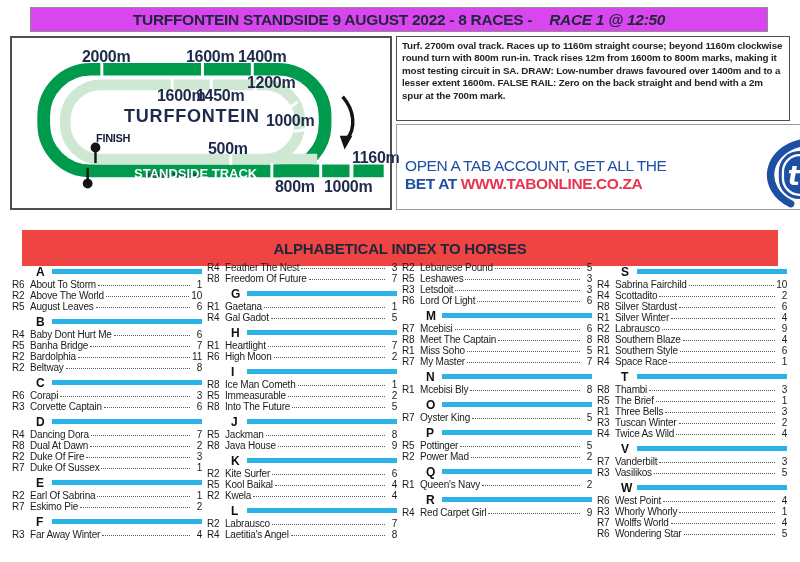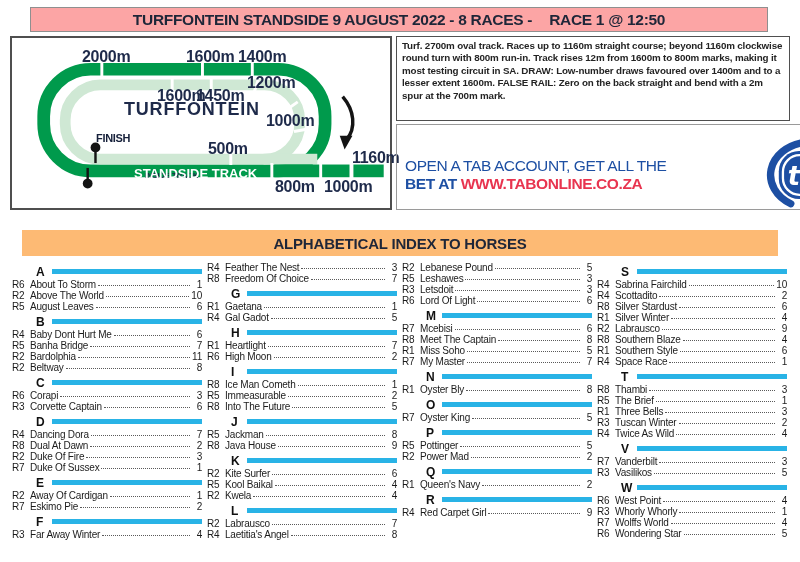--- a/index.html
+++ b/index.html
@@ -1,31 +1,31 @@
 <!DOCTYPE html>
 <html><head>
 <meta charset="utf-8">
 <style>
   html,body{margin:0;padding:0;background:#fff;}
   .page{position:relative;width:800px;height:562px;background:#fff;overflow:hidden;
         font-family:"Liberation Sans",sans-serif;color:#1b1b1b;}
 
   
-  .top-title{position:absolute;left:30px;top:7px;width:738px;height:25px;background:#fca5a5;
+  .top-title{position:absolute;left:30px;top:7px;width:738px;height:25px;background:#d946ef;
              border:1px solid #8f8f8f;box-sizing:border-box;display:flex;align-items:center;
              justify-content:center;font-weight:bold;font-size:15.5px;color:#1e2638;letter-spacing:-0.3px;}
-  .top-title .it{margin-left:17px;}
+  .top-title .it{font-style:italic;margin-left:17px;}
 
   
   .track-box{position:absolute;left:10px;top:36px;width:382px;height:174px;border:2px solid #4f4f4f;
              box-sizing:border-box;background:#fff;}
   .track-box svg.track{position:absolute;left:0;top:0;width:100%;height:100%;}
   .t-label{position:absolute;font-weight:bold;color:#1e2a4a;font-size:16px;line-height:10px;
            letter-spacing:-0.3px;white-space:nowrap;}
-  .track-title{left:112px;top:66px;font-size:18px;letter-spacing:0.8px;color:#1e2a4a;}
+  .track-title{left:112px;top:73px;font-size:18px;letter-spacing:0.8px;color:#1e2a4a;}
   .finish-label{left:84px;top:95px;font-size:11px;color:#16203a;}
   .inside-label{left:133px;top:119px;font-size:7.5px;letter-spacing:0;margin-top:14px;}
   .standside-label{left:122px;top:131px;font-size:13px;letter-spacing:0;color:#fff;}
   .mk-outer-2000{left:70px;top:14px}  .mk-outer-1600{left:174px;top:14px}  .mk-outer-1400{left:226px;top:14px}
   .mk-inner-1600{left:145px;top:53px} .mk-inner-1450{left:184px;top:53px}  .mk-inner-1200{left:235px;top:40px}
   .mk-inner-1000{left:254px;top:78px} .mk-inner-500{left:196px;top:106px}  .mk-chute-1160{left:340px;top:115px}
   .mk-bottom-800{left:263px;top:144px}.mk-bottom-1000{left:312px;top:144px}
 
   
   .notes-box{position:absolute;left:396px;top:36px;width:394px;height:85px;border:1.5px solid #4f4f4f;
@@ -34,21 +34,21 @@
 
   
   .ad-box{position:absolute;left:396px;top:124px;width:466px;height:86px;border:1.5px solid #9a9a9a;
           box-sizing:border-box;display:flex;align-items:center;padding:16px 4px 0 8px;}
   .ad-text{flex:1;color:#1d4fa3;font-size:15.5px;line-height:18.5px;letter-spacing:-0.4px;white-space:nowrap;}
   .ad-text .l2{font-weight:bold;}
   .ad-text .url{color:#e8344f;}
   .tab-logo{width:92px;height:78px;flex:none;}
 
   
-  .index-title{position:absolute;left:22px;top:230px;width:756px;height:26px;background:#fdba74;
+  .index-title{position:absolute;left:22px;top:230px;width:756px;height:36px;background:#ef4444;
                display:flex;align-items:center;justify-content:center;font-weight:bold;font-size:15px;
                color:#1e2638;letter-spacing:-0.2px;}
   .index{position:absolute;left:12px;top:262px;width:778px;display:flex;gap:5px;}
   .col{width:190px;flex:none;}
   .lh{display:flex;align-items:center;height:11px;margin:4px 0 2px 0;}
   .lh .letter{margin-left:24px;font-weight:bold;font-size:12px;color:#101010;width:14px;flex:none;}
   .lh .bar{flex:1;height:5px;background:#29b3e6;margin-left:2px;}
   .entry{display:flex;align-items:baseline;line-height:11px;font-size:10px;color:#1b1b1b;letter-spacing:-0.2px;}
   .race{width:17px;flex:none;}
   .name{flex:none;padding-left:1px;white-space:nowrap;}
@@ -234,21 +234,21 @@
           <span class="name">Duke Of Sussex</span>
           <span class="dots"></span>
           <span class="num">1</span>
         </div>
         <div class="lh">
           <span class="letter">E</span>
           <span class="bar"></span>
         </div>
         <div class="entry">
           <span class="race">R2</span>
-          <span class="name">Away Of Cardigan</span>
+          <span class="name">Earl Of Sabrina</span>
           <span class="dots"></span>
           <span class="num">1</span>
         </div>
         <div class="entry">
           <span class="race">R7</span>
           <span class="name">Eskimo Pie</span>
           <span class="dots"></span>
           <span class="num">2</span>
         </div>
         <div class="lh">
@@ -264,21 +264,21 @@
       </div>
       <div class="col">
         <div class="entry">
           <span class="race">R4</span>
           <span class="name">Feather The Nest</span>
           <span class="dots"></span>
           <span class="num">3</span>
         </div>
         <div class="entry">
           <span class="race">R8</span>
-          <span class="name">Freedom Of Choice</span>
+          <span class="name">Freedom Of Future</span>
           <span class="dots"></span>
           <span class="num">7</span>
         </div>
         <div class="lh">
           <span class="letter">G</span>
           <span class="bar"></span>
         </div>
         <div class="entry">
           <span class="race">R1</span>
           <span class="name">Gaetana</span>
@@ -436,21 +436,21 @@
           <span class="name">My Master</span>
           <span class="dots"></span>
           <span class="num">7</span>
         </div>
         <div class="lh">
           <span class="letter">N</span>
           <span class="bar"></span>
         </div>
         <div class="entry">
           <span class="race">R1</span>
-          <span class="name">Oyster Bly</span>
+          <span class="name">Mcebisi Bly</span>
           <span class="dots"></span>
           <span class="num">8</span>
         </div>
         <div class="lh">
           <span class="letter">O</span>
           <span class="bar"></span>
         </div>
         <div class="entry">
           <span class="race">R7</span>
           <span class="name">Oyster King</span>

